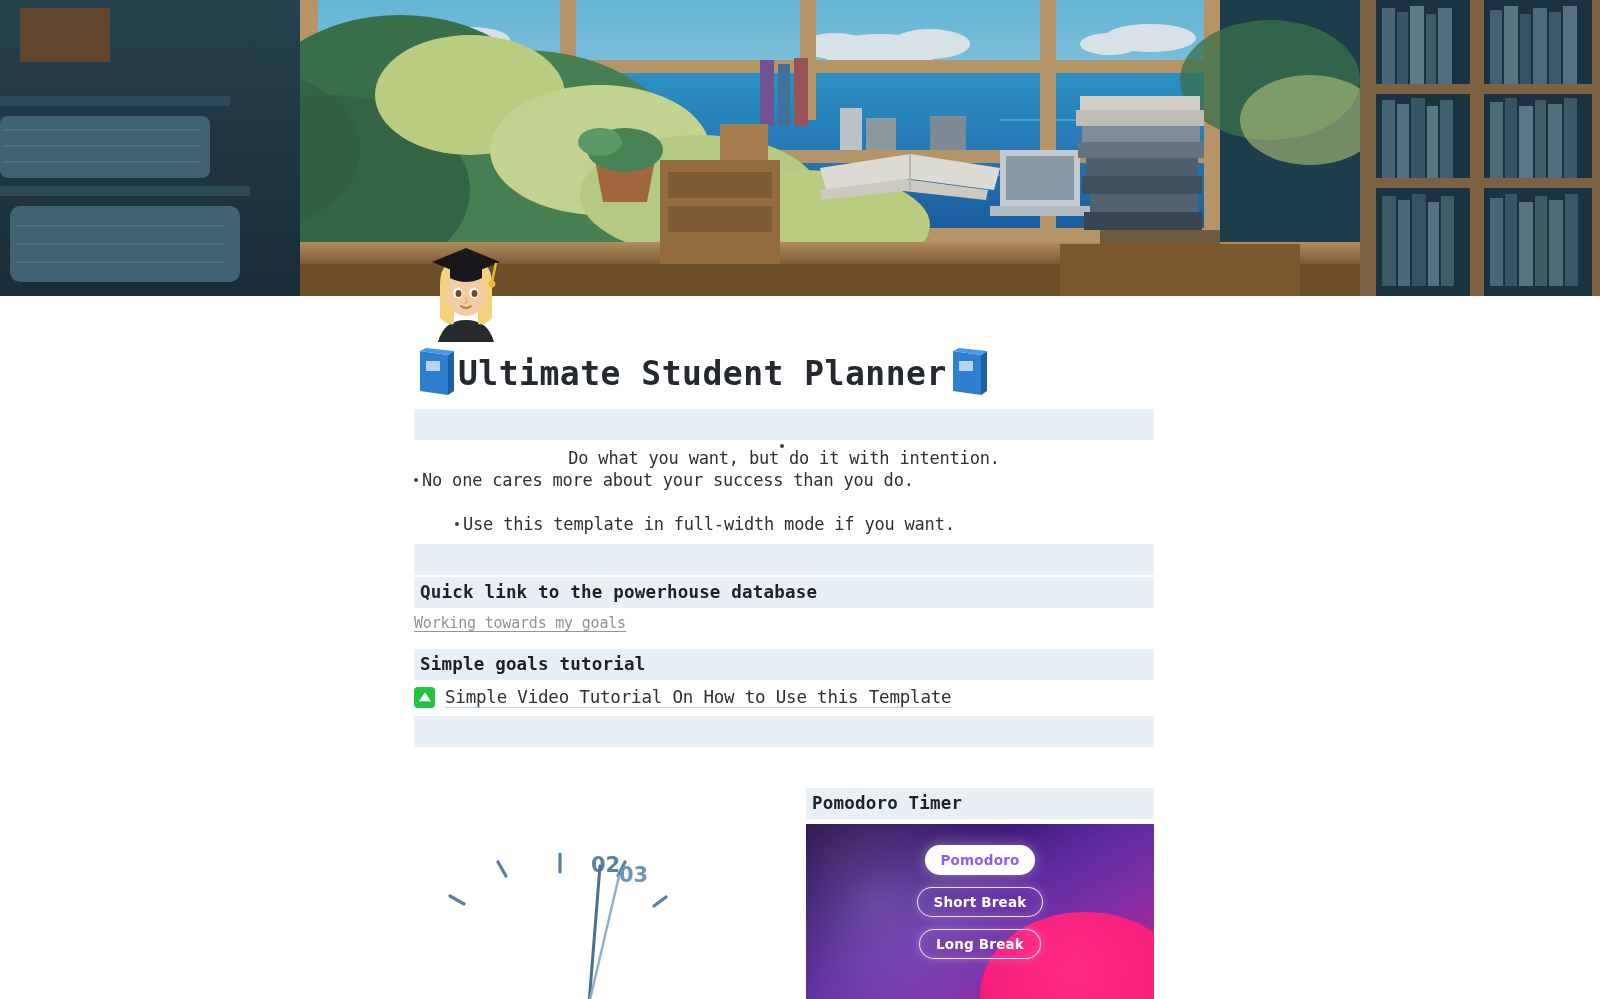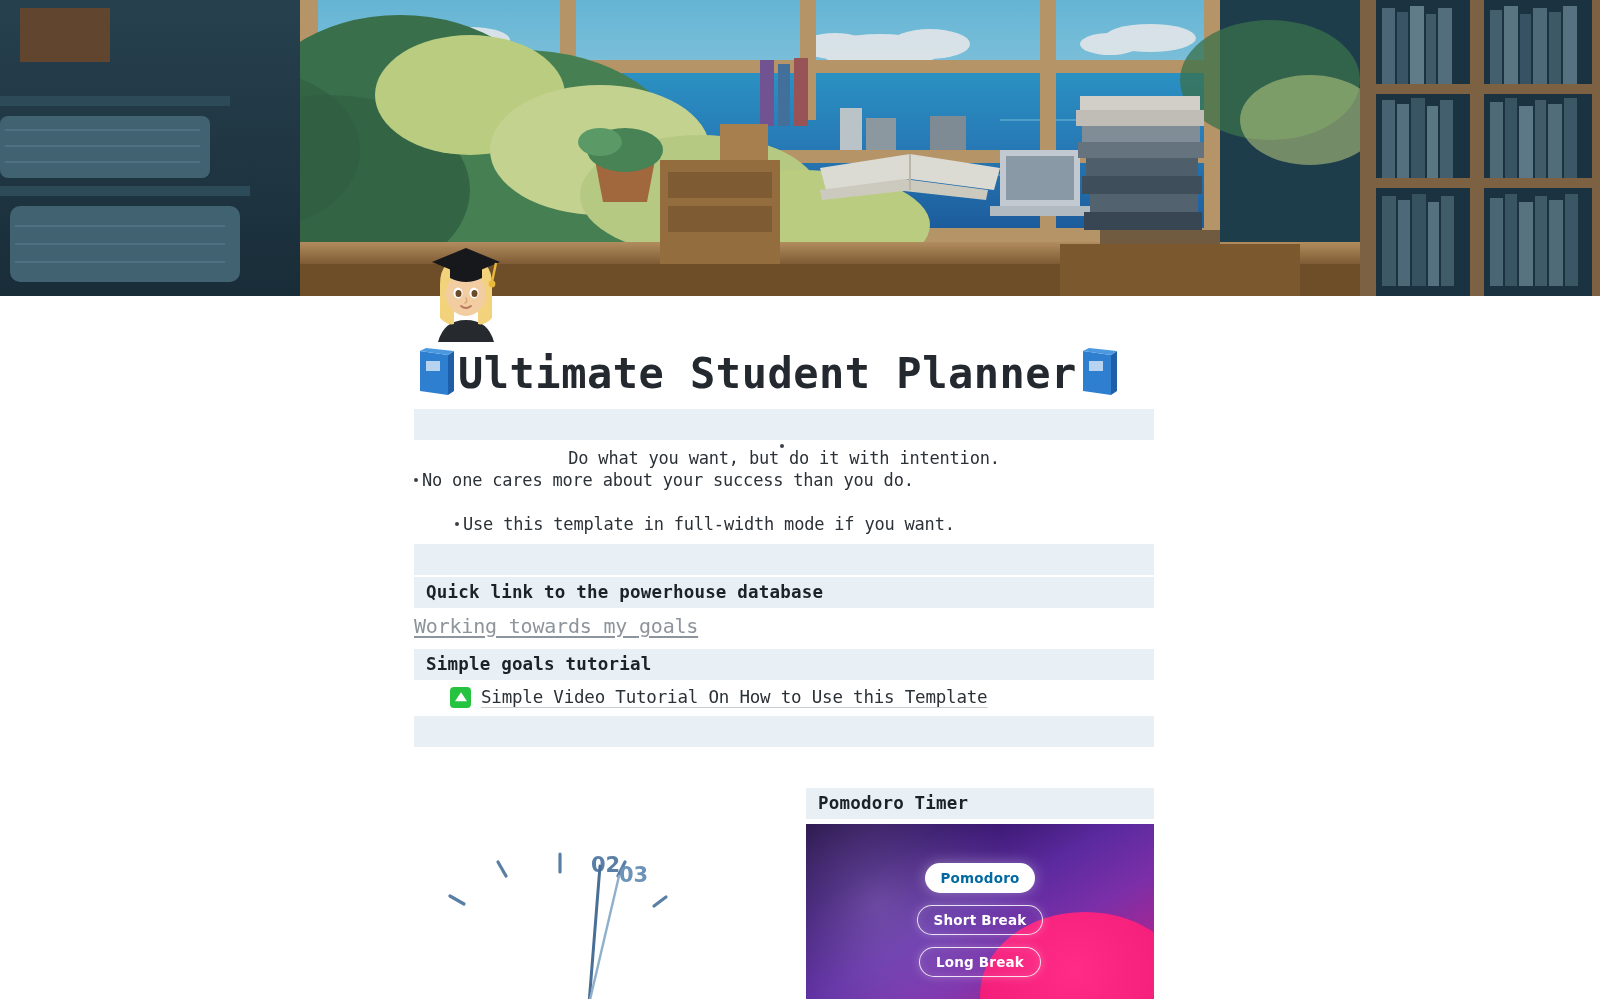--- a/index.html
+++ b/index.html
@@ -45,21 +45,21 @@
 
   .title-row {
     position: absolute;
     left: 414px; top: 46px;
     width: 760px; height: 62px;
     display: flex;
     align-items: center;
     white-space: nowrap;
   }
   .title-text {
-    font-size: 42px;
+    font-size: 33px;
     font-weight: 700;
     letter-spacing: 0.5px;
     color: #23292f;
     font-family: "DejaVu Sans Mono", "Liberation Mono", monospace;
   }
   .book-emoji { display: inline-block; width: 44px; height: 52px; vertical-align: middle; }
 
   
   .band {
     position: absolute;
@@ -68,21 +68,21 @@
     background: #e8f0f5;
   }
   .band.narrow { width: 346px; }
   .band.right  { left: 806px; width: 348px; }
 
   .heading {
     font-size: 17.5px;
     font-weight: 700;
     color: #1d2228;
     letter-spacing: 0.2px;
-    padding-left: 12px;
+    padding-left: 6px;
     line-height: 31px;
   }
 
   
   .bullet-row {
     position: absolute;
     left: 414px;
     width: 740px;
     height: 28px;
     display: flex;
@@ -97,38 +97,37 @@
     width: 4px; height: 4px;
     border-radius: 50%;
     background: #3a4047;
     margin-right: 4px;
     flex: 0 0 auto;
   }
 
   .goal-link {
     position: absolute;
     left: 414px; top: 318px;
-    font-size: 20px;
+    font-size: 15px;
     color: #8d949b;
     text-decoration: underline;
     text-underline-offset: 3px;
     letter-spacing: -0.2px;
     white-space: nowrap;
     cursor: pointer;
   }
 
   .tutorial-row {
     position: absolute;
     left: 414px; top: 387px;
     width: 740px; height: 28px;
     display: flex;
     align-items: center;
     white-space: nowrap;
     cursor: pointer;
-    margin-left: 36px;
   }
   .tutorial-icon {
     width: 21px; height: 21px;
     border-radius: 4px;
     background: #25c33f;
     margin-right: 10px;
     position: relative;
     flex: 0 0 auto;
   }
   .tutorial-icon::after {
@@ -205,23 +204,22 @@
     font-size: 13.5px;
     font-weight: 700;
     letter-spacing: 0.2px;
     padding: 0 16px;
     cursor: pointer;
     position: relative;
     z-index: 2;
   }
   .pill.active {
     background: #ffffff;
-    color: #0369a1;
+    color: #8b5cf6;
     box-shadow: 0 0 14px rgba(255,255,255,0.35);
-    margin-top: 18px;
   }
   .pill.outline {
     background: rgba(255,255,255,0.03);
     color: #ffffff;
     border: 1.5px solid rgba(255,255,255,0.85);
     box-shadow: 0 0 10px rgba(255,255,255,0.25), inset 0 0 8px rgba(255,255,255,0.10);
   }
 </style>
 </head>
 <body>

